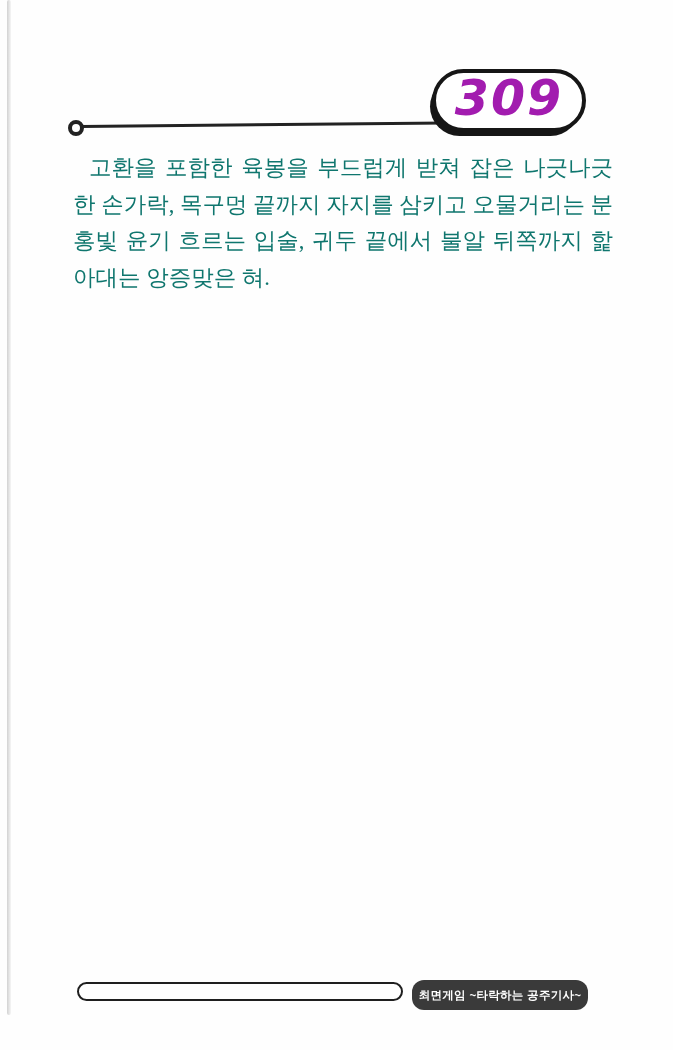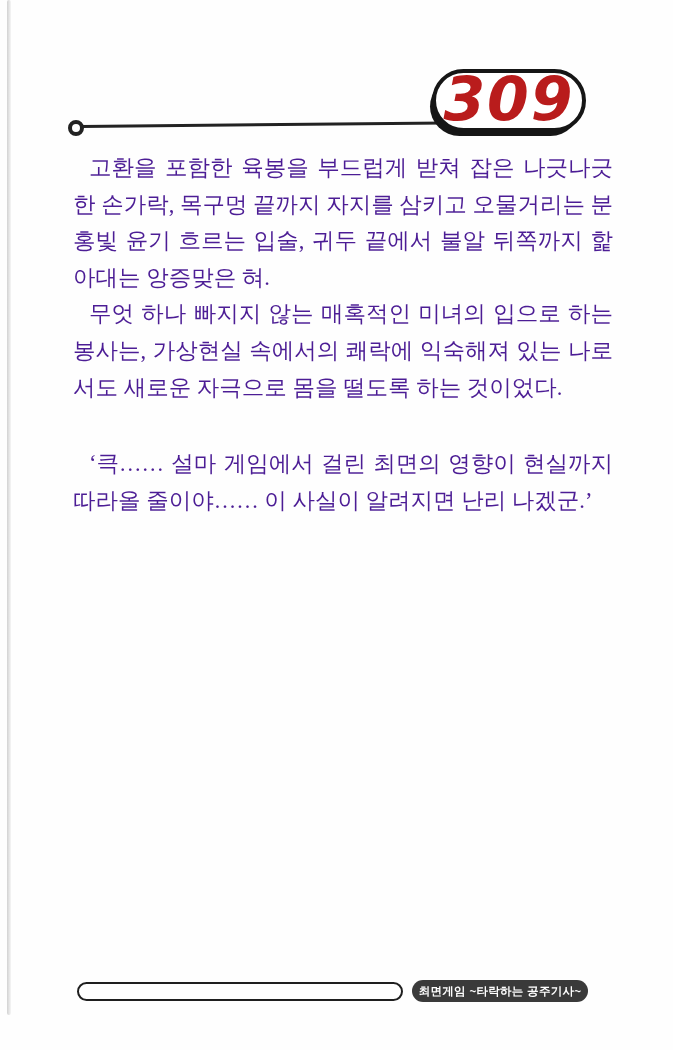--- a/index.html
+++ b/index.html
@@ -62,36 +62,36 @@
     display: flex;
     align-items: center;
     justify-content: center;
     box-shadow: -4px 6px 0 -2px #161616;
     z-index: 2;
   }
   .pagenum {
     font-family: "DejaVu Sans", "Liberation Sans", sans-serif;
     font-weight: bold;
     font-style: italic;
-    font-size: 60px;
+    font-size: 49px;
     letter-spacing: 2px;
-    color: #b91c1c;
+    color: #a21caf;
     transform: translateY(-2px);
   }
   
   .body-text {
     position: absolute;
     left: 73px;
     top: 150px;
     width: 540px;
     font-size: 22.5px;
     line-height: 36.6px;
     text-align: justify;
     word-break: break-all;
-    color: #4c1d95;
+    color: #0f766e;
   }
   .body-text p {
     margin: 0;
     text-indent: 16px;
   }
   .body-text p.quote {
     margin: 40px 0 40px 0;
   }
   
   .footer-pill-empty {
@@ -102,21 +102,21 @@
     height: 15px;
     border: 2.5px solid #1f1f1f;
     border-radius: 11px;
     background: #fff;
   }
   .footer-pill-dark {
     position: absolute;
     left: 412px;
     top: 980px;
     width: 176px;
-    height: 22px;
+    height: 30px;
     background: #3a3a3a;
     border-radius: 12px;
     color: #ffffff;
     display: flex;
     align-items: center;
     justify-content: center;
     white-space: nowrap;
     font-family: "Liberation Sans", "DejaVu Sans", sans-serif;
     font-size: 11.5px;
     font-weight: bold;
@@ -133,22 +133,20 @@
   <header>
     <span class="ring"></span>
     <div class="hline"></div>
     <div class="pagenum-pill">
       <span class="pagenum">309</span>
     </div>
   </header>
 
   <main class="body-text">
     <p>고환을 포함한 육봉을 부드럽게 받쳐 잡은 나긋나긋한 손가락, 목구멍 끝까지 자지를 삼키고 오물거리는 분홍빛 윤기 흐르는 입술, 귀두 끝에서 불알 뒤쪽까지 핥아대는 앙증맞은 혀.</p>
-    <p>무엇 하나 빠지지 않는 매혹적인 미녀의 입으로 하는 봉사는, 가상현실 속에서의 쾌락에 익숙해져 있는 나로서도 새로운 자극으로 몸을 떨도록 하는 것이었다.</p>
-    <p class="quote">‘큭…… 설마 게임에서 걸린 최면의 영향이 현실까지 따라올 줄이야…… 이 사실이 알려지면 난리 나겠군.’</p>
   </main>
 
   <footer>
     <div class="footer-pill-empty"></div>
     <div class="footer-pill-dark">
       <span>최면게임 ~타락하는 공주기사~</span>
     </div>
   </footer>
 
 </div>

